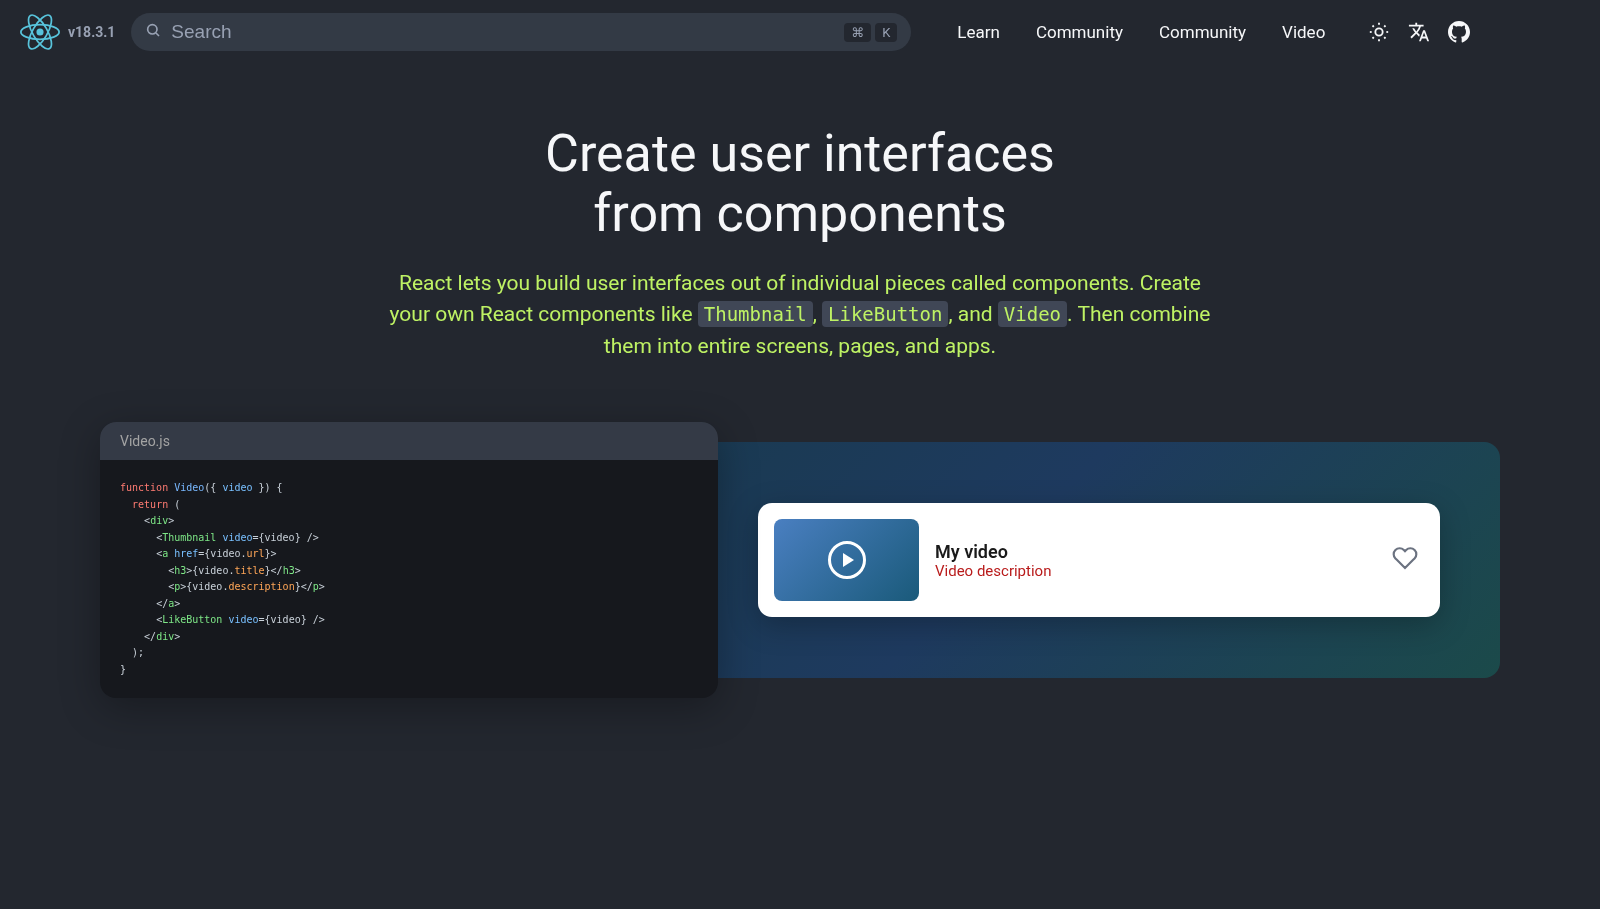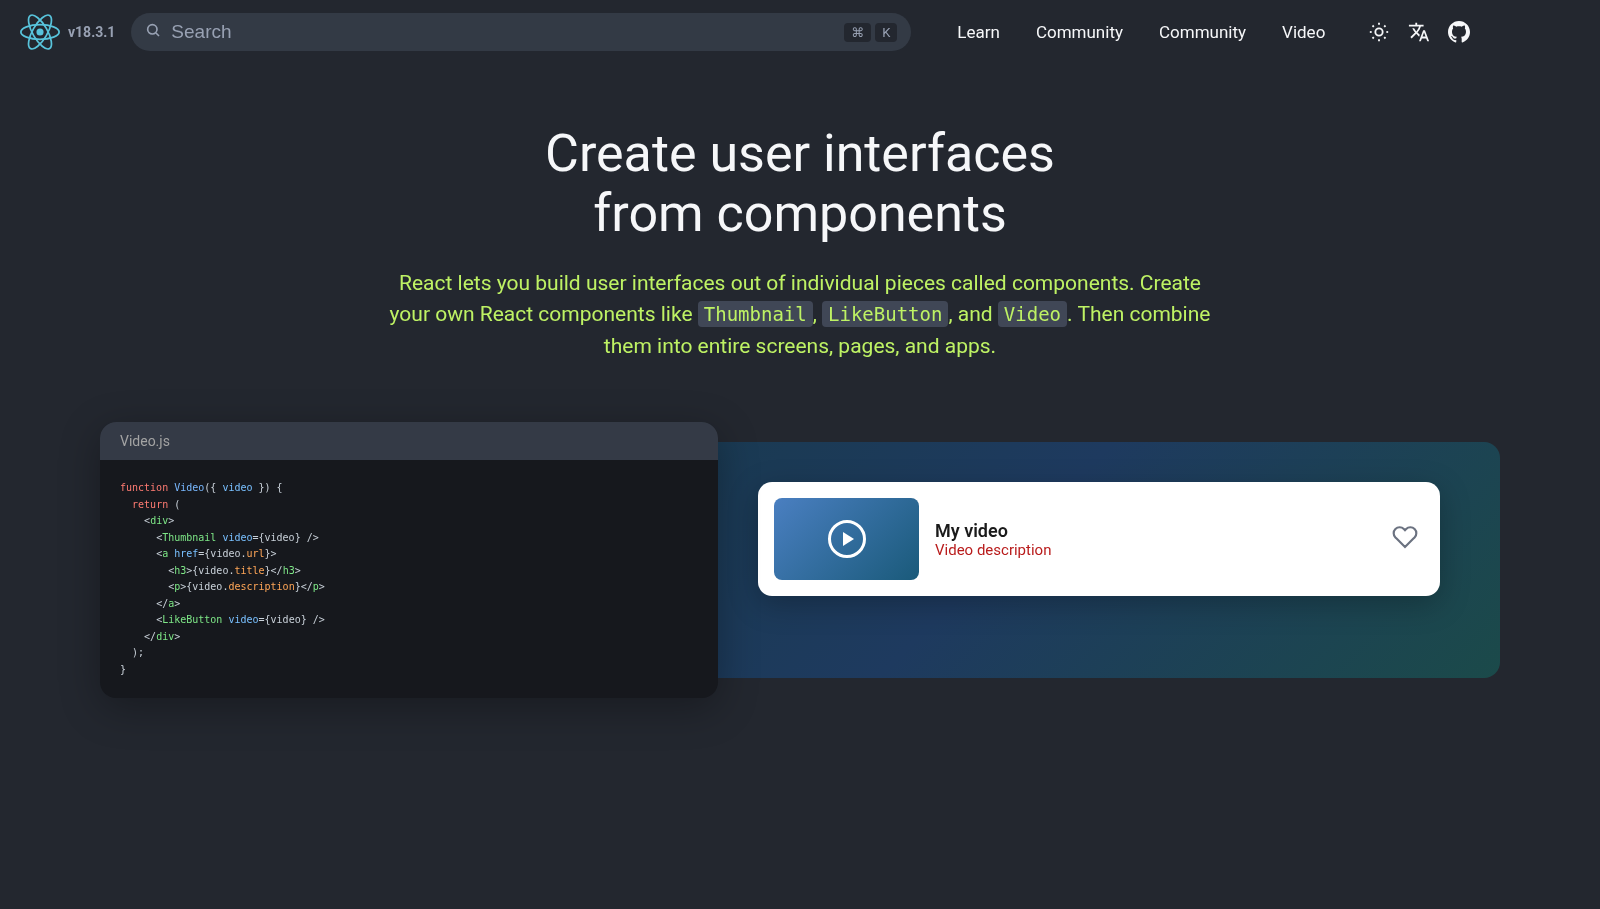--- a/index.html
+++ b/index.html
@@ -124,23 +124,23 @@
 .tok-punc { color: #c9d1d9; }
 .tok-prop { color: #ffa657; }
 .preview-panel {
   flex: 1;
   background: linear-gradient(135deg, #1a3a52 0%, #1e3a5f 40%, #1b4a4a 100%);
   border-radius: 16px;
   margin-left: -20px;
   margin-top: 20px;
   margin-bottom: 20px;
   display: flex;
-  align-items: flex-start;
-  justify-content: center;
-  padding: 40px 60px;
+  align-items: center;
+  justify-content: center;
+  padding: 26px 60px;
 }
 .video-card {
   background: #fff;
   border-radius: 14px;
   padding: 16px;
   display: flex;
   align-items: center;
   gap: 16px;
   width: 100%;
   box-shadow: 0 8px 30px rgba(0,0,0,0.25);

